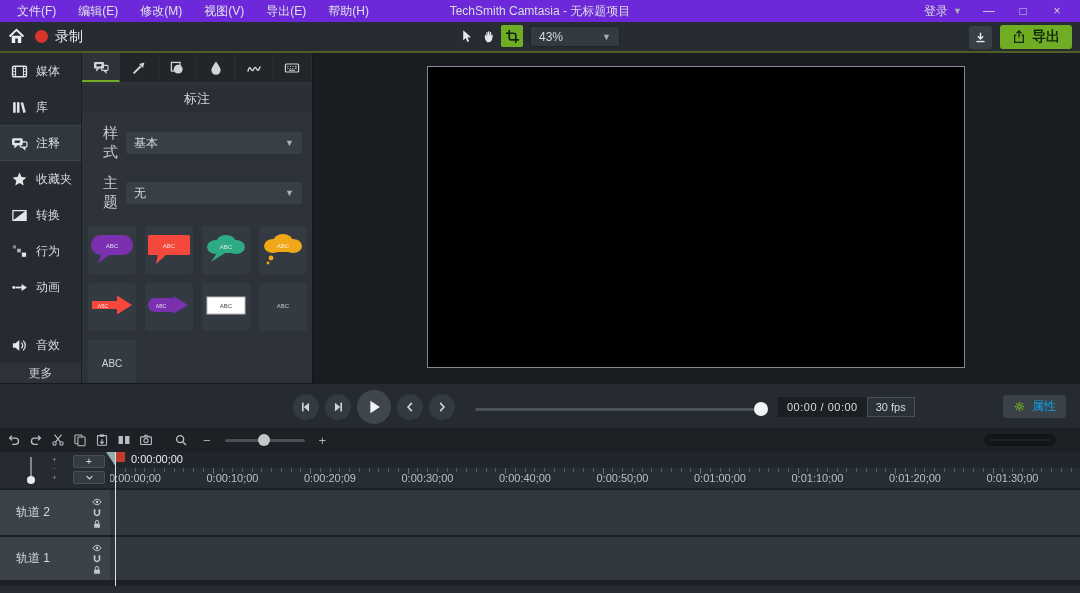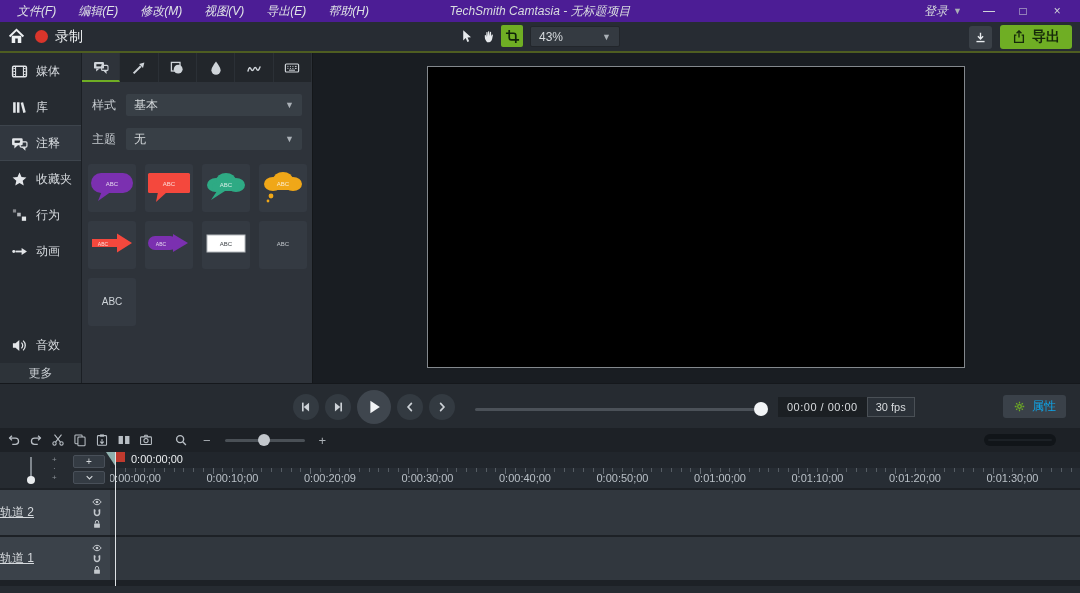--- a/index.html
+++ b/index.html
@@ -5,21 +5,21 @@
   * { margin:0; padding:0; box-sizing:border-box; }
   html,body { background:#0e1114; }
   .app{ position:relative; width:1080px; height:593px; overflow:hidden;
         background:#1d2126; font-family:"Liberation Sans","DejaVu Sans",sans-serif;
         color:#d7dbdf; user-select:none;}
   .ic{ display:block; }
   svg.ic{ width:16px; height:16px; }
 
   
   .titlebar{ position:absolute; left:0; top:0; width:1080px; height:22px;
-             background:#4c1d95; display:flex; align-items:center; font-size:12px;font-style:italic;}
+             background:#6d28d9; display:flex; align-items:center; font-size:12px;}
   .menus{ display:flex; align-items:center; padding-left:6px;}
   .menu-item{ padding:0 11px; line-height:22px; color:#dfe3e6; cursor:default;}
   .tb-title{ position:absolute; left:0; right:0; text-align:center; color:#d9dde0;
              font-size:12px; pointer-events:none;}
   .tb-right{ position:absolute; right:6px; top:0; height:22px; display:flex; align-items:center;}
   .login-btn{ display:flex; align-items:center; gap:5px; color:#d5d9dd; padding:0 10px;}
   .caret{ font-size:9px; color:#aab0b6;}
   .win-btn{ width:34px; height:22px; display:flex; align-items:center; justify-content:center;
             color:#cfd4d8; font-size:12px;}
 
@@ -64,21 +64,21 @@
   .panel{ position:absolute; left:82px; top:0; width:231px; height:330px; background:#2e333a;
           border-right:1px solid #14171a;}
   .ptabs{ height:29px; background:#22262b; display:flex;}
   .ptab{ flex:1; display:flex; align-items:center; justify-content:center; color:#cfd4d9;
          border-right:1px solid #2b3036; cursor:pointer;}
   .ptab svg{ width:16px; height:16px;}
   .ptab.selected{ background:#2e333a; border-bottom:2px solid #6fae24;}
   .panel-heading{ height:26px; margin-top:4px; display:flex; align-items:center; justify-content:center;
                   font-size:13px; color:#d3d7db; background:#2a2f36;}
   .pfield{ display:flex; align-items:center; margin:12px 10px 0 10px; gap:8px;}
-  .pfield label{ font-size:12px; color:#c6cbd0; width:26px; flex:0 0 auto;}
+  .pfield label{ font-size:15px; color:#c6cbd0; width:26px; flex:0 0 auto;text-align:right;}
   .pselect{ flex:1; height:22px; background:#383f46; border-radius:2px; display:flex;
             align-items:center; padding:0 8px; font-size:12px; color:#d6dadd; cursor:pointer;}
   .pselect .caret{ margin-left:auto;}
   .callout-grid{ display:grid; grid-template-columns:repeat(4,48px); gap:9px; padding:14px 0 0 6px;}
   .callout-card{ width:48px; height:48px; background:#343a42; border-radius:3px;
                  display:flex; align-items:center; justify-content:center; cursor:pointer;}
   .callout-card svg{ width:44px; height:36px;}
 
   .stage{ position:absolute; left:313px; top:0; width:767px; height:330px; background:#191d22;}
   .canvas{ position:absolute; left:114px; top:13px; width:538px; height:302px;
@@ -132,21 +132,21 @@
   .vslider .knob{ position:absolute; left:3px; bottom:0; width:8px; height:8px; border-radius:50%;
                   background:#e9ecee;}
   .vmarks{ position:absolute; left:52px; top:3px; display:flex; flex-direction:column; align-items:center;
            color:#8b9298; font-size:8px; line-height:9px;}
   .tl-corner-btns{ position:absolute; right:5px; top:3px; display:flex; flex-direction:column; gap:3px;}
   .tl-corner-btns button{ width:32px; height:13px; background:#343b43; border:1px solid #495059;
             border-radius:2px; color:#d5d9dc; font-size:10px; line-height:10px; cursor:pointer;
             display:flex; align-items:center; justify-content:center; padding:0;}
   .tl-corner-btns svg{ width:9px; height:9px;}
   .track-head{ position:relative; background:#3b424a; margin-top:2px; display:flex; align-items:center;}
-  .track-head .tname{ font-size:12px; color:#d5d9dd; text-decoration:underline;}
+  .track-head .tname{ font-size:12px; color:#d5d9dd; padding-left:16px;}
   .t-icons{ position:absolute; right:8px; top:50%; transform:translateY(-50%);
             display:flex; flex-direction:column; gap:1px; color:#c3c8cd;}
   .t-icons svg{ width:10px; height:10px; cursor:pointer;}
   .tl-content{ position:absolute; left:110px; top:0; width:970px; height:134px;}
   .ruler{ position:relative; height:36px; background:#21262c; overflow:hidden; cursor:pointer;}
   .ruler-labels-band{ position:absolute; left:0; right:0; top:16px; bottom:0; background:#272d34;}
   .tick{ position:absolute; top:16px; width:1px; height:4px; background:#555c63;}
   .tick.major{ height:6px; background:#666d74;}
   .rlabel{ position:absolute; top:20px; transform:translateX(-50%); font-size:11px; color:#b9c0c7;
            white-space:nowrap;}
@@ -266,20 +266,27 @@
           <span>注释</span>
         </div>
         <div class="side-item">
           <svg class="ic" viewBox="0 0 16 16">
             <path d="M8 1.4 L9.9 5.6 L14.5 6.1 L11 9.1 L12 13.6 L8 11.2 L4 13.6 L5 9.1 L1.5 6.1 L6.1 5.6 Z" fill="currentColor"></path>
           </svg>
           <span>收藏夹</span>
         </div>
         <div class="side-item">
           <svg class="ic" viewBox="0 0 16 16">
+            <rect x="1.8" y="3.4" width="12.4" height="9.2" fill="none" stroke="currentColor" stroke-width="1.2"></rect>
+            <path d="M1.8 12.6 L14.2 3.4 V12.6 Z" fill="currentColor"></path>
+          </svg>
+          <span>转换</span>
+        </div>
+        <div class="side-item">
+          <svg class="ic" viewBox="0 0 16 16">
             <rect x="1.8" y="2.2" width="3" height="3" fill="currentColor" opacity=".5"></rect>
             <rect x="5.8" y="5.4" width="3.4" height="3.4" fill="currentColor" opacity=".75"></rect>
             <rect x="10.2" y="9" width="4" height="4" fill="currentColor"></rect>
           </svg>
           <span>行为</span>
         </div>
         <div class="side-item">
           <svg class="ic" viewBox="0 0 16 16">
             <circle cx="2.6" cy="8" r="1.4" fill="currentColor"></circle>
             <path d="M4.2 8 H11" stroke="currentColor" stroke-width="1.7"></path>
@@ -329,20 +336,21 @@
               <path d="M2 11 C3 7 4.2 7 5 9 C5.8 11 7 11 7.8 9 C8.6 7 9.8 7 10.6 9 C11.4 11 12.6 11 14 7" fill="none" stroke="currentColor" stroke-width="1.4" stroke-linecap="round"></path>
             </svg>
           </div>
           <div class="ptab">
             <svg class="ic" viewBox="0 0 16 16">
               <rect x="1.4" y="4" width="13.2" height="8" rx="1" fill="none" stroke="currentColor" stroke-width="1.2"></rect>
               <path d="M3.4 6.4 H4.4 M5.9 6.4 H6.9 M8.4 6.4 H9.4 M10.9 6.4 H12.6 M3.4 8.4 H4.4 M5.9 8.4 H6.9 M8.4 8.4 H9.4 M10.9 8.4 H12.6 M5 10.2 H11" stroke="currentColor" stroke-width="1"></path>
             </svg>
           </div>
         </div>
+      <div class="panel-heading">标注</div>
       <div class="pfield">
         <label>样式</label>
         <div class="pselect">
           <span>基本</span>
           <span class="caret">▼</span>
         </div>
       </div>
       <div class="pfield">
         <label>主题</label>
         <div class="pselect">

